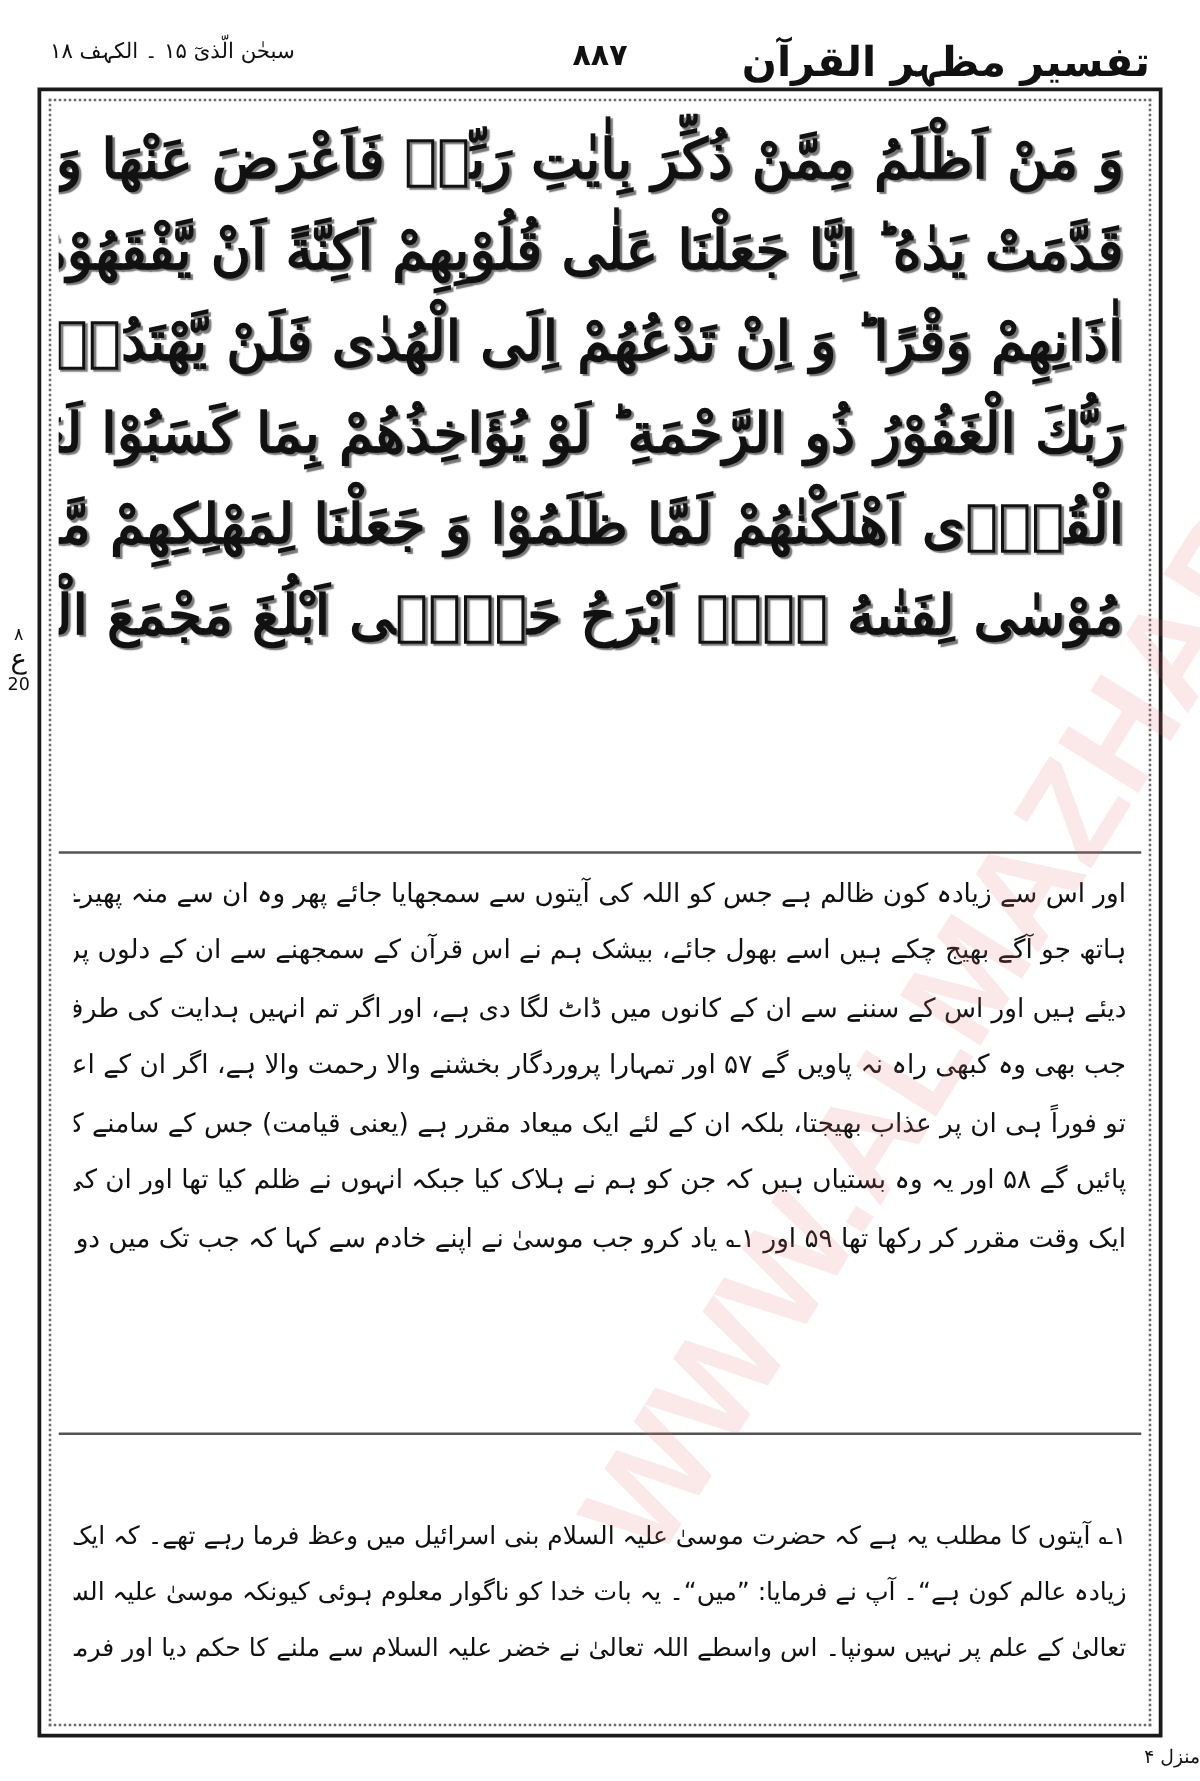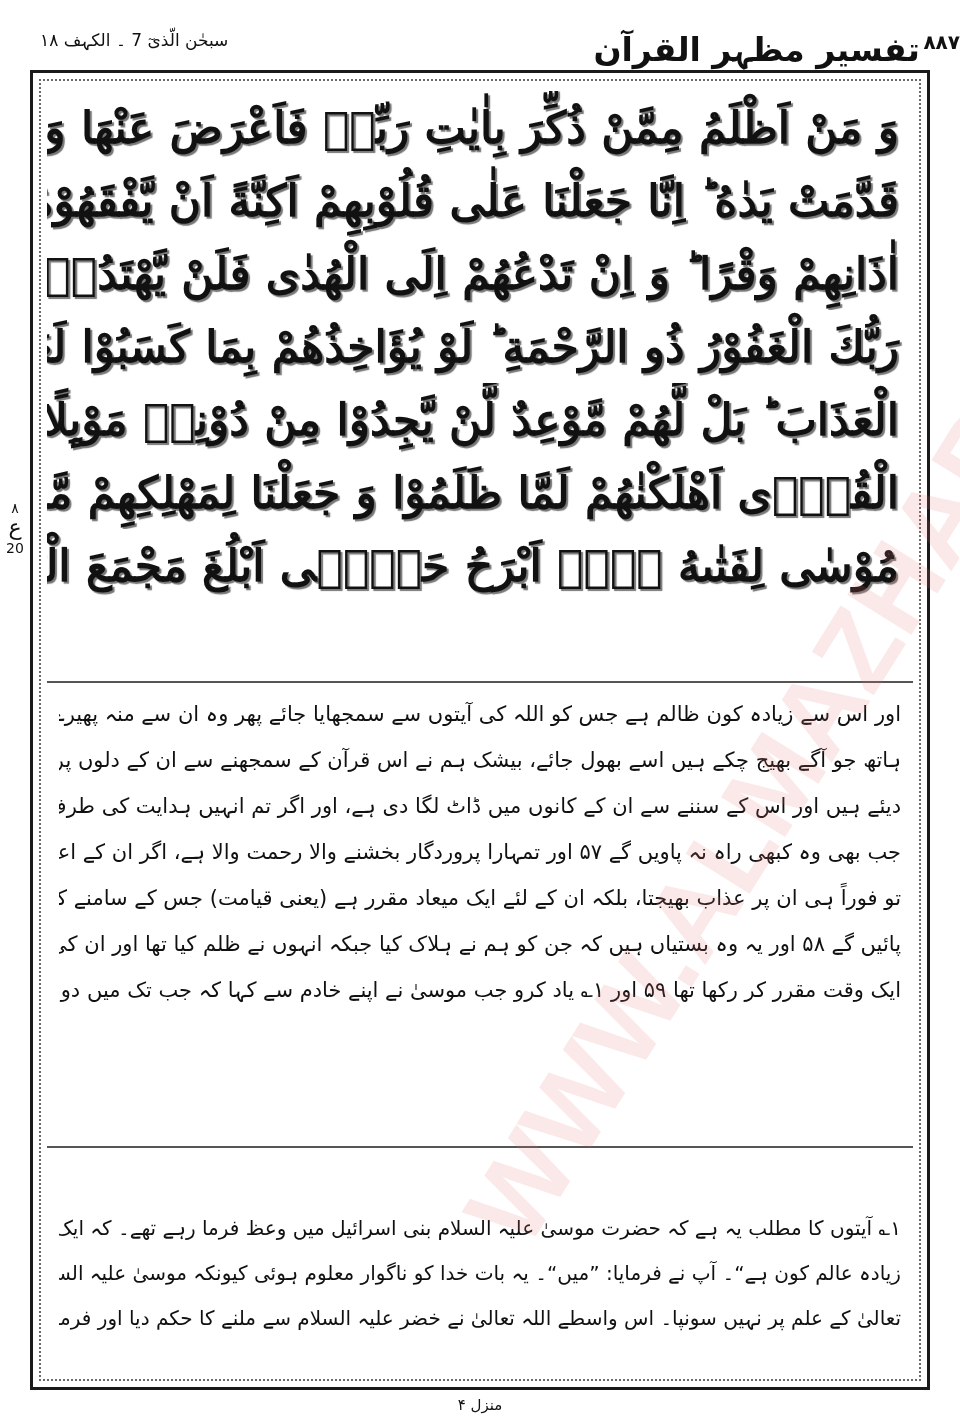--- a/index.html
+++ b/index.html
@@ -1,21 +1,21 @@
 <!DOCTYPE html>
 <html><head>
   <meta charset="utf-8">
   <style>
     html, body { margin:0; padding:0; background:#ffffff; }
     body { width:960px; height:1425px; position:relative; overflow:hidden;
            font-family:"DejaVu Sans", sans-serif; color:#111; }
 
     .hdr { position:absolute; top:30px; height:40px; font-size:22px; direction:rtl; }
     .hdr-right { right:40px; font-weight:bold; font-size:33px; }
-    .hdr-center { left:0; right:0; text-align:right; font-size:20px; font-weight:bold; }
+    .hdr-center { left:0; right:0; text-align:center; font-size:24px; font-weight:bold; }
     .hdr-left { left:40px; font-size:17px; }
 
     .frame-outer { position:absolute; left:30px; top:70px; width:900px; height:1320px;
                    border:3px solid #1a1a1a; box-sizing:border-box; }
     .frame-inner { position:absolute; left:6px; top:6px; right:6px; bottom:6px;
                    border:2px dotted #6a6a6a; box-sizing:border-box; }
 
     .quran { position:absolute; left:6px; right:6px; top:10px; height:590px; direction:rtl; }
     .qline { height:73px; line-height:73px; font-family:"DejaVu Serif", serif; font-weight:bold;
              font-size:44px; text-align:justify; text-align-last:justify; padding:0 14px;
@@ -33,49 +33,48 @@
     .note-title { position:absolute; left:0; right:0; top:1080px; text-align:center;
                   font-size:22px; direction:rtl; font-weight:bold; }
     .notes { position:absolute; left:18px; right:18px; top:1125px; direction:rtl; }
     .nline { height:45px; line-height:45px; font-size:20px; text-align:justify;
              text-align-last:justify; white-space:nowrap; overflow:hidden; }
 
     .ruku { position:absolute; left:2px; top:500px; width:26px; text-align:center;
             font-size:14px; line-height:16px; direction:rtl; }
     .ruku .big { font-size:22px; line-height:24px; display:block; }
 
-    .manzil { position:absolute; left:0; right:0; top:1396px; text-align:center;
+    .manzil { position:absolute; left:0; right:0; top:1396px; 
               font-size:15px; direction:rtl; }
 
     .watermark { position:absolute; left:200px; top:640px; font-size:110px; font-weight:bold;
                  color:rgba(230,120,120,0.16); transform:rotate(-58deg); transform-origin:center;
                  white-space:nowrap; pointer-events:none; font-family:"Liberation Sans", sans-serif; }
   </style>
 </head>
 <body>
 
 <div class="hdr hdr-right">تفسیر مظہر القرآن</div>
 <div class="hdr hdr-center">۸۸۷</div>
-<div class="hdr hdr-left">سبحٰن الّذیٓ 7 ۔ الکہف ۱۸</div>
+<div class="hdr hdr-left">سبحٰن الّذیٓ ۱۵ ۔ الکہف ۱۸</div>
 
 <div class="ruku">
   <span>۸</span>
   <span class="big">ع</span>
   <span>20</span>
 </div>
 
 <div class="frame-outer">
   <div class="frame-inner">
 
     <div class="quran">
       <div class="qline"><span>وَ مَنْ اَظْلَمُ مِمَّنْ ذُكِّرَ بِاٰيٰتِ رَبِّهٖ فَاَعْرَضَ عَنْهَا وَ نَسِیَ مَا</span></div>
       <div class="qline"><span>قَدَّمَتْ يَدٰهُ ؕ اِنَّا جَعَلْنَا عَلٰى قُلُوْبِهِمْ اَكِنَّةً اَنْ يَّفْقَهُوْهُ وَ فِیْۤ</span></div>
       <div class="qline"><span>اٰذَانِهِمْ وَقْرًا ؕ وَ اِنْ تَدْعُهُمْ اِلَى الْهُدٰى فَلَنْ يَّهْتَدُوْۤا اِذًا اَبَدًا</span>  </div>
       <div class="qline"><span>رَبُّكَ الْغَفُوْرُ ذُو الرَّحْمَةِ ؕ لَوْ يُؤَاخِذُهُمْ بِمَا كَسَبُوْا لَعَجَّلَ لَهُمُ</span></div>
-      <div class="qline"><span>الْعَذَابَ ؕ بَلْ لَّهُمْ مَّوْعِدٌ لَّنْ يَّجِدُوْا مِنْ دُوْنِهٖ مَوْىِٕلًا</span>  </div>
       <div class="qline"><span>الْقُرٰۤى اَهْلَكْنٰهُمْ لَمَّا ظَلَمُوْا وَ جَعَلْنَا لِمَهْلِكِهِمْ مَّوْعِدًا</span>  </div>
       <div class="qline"><span>مُوْسٰى لِفَتٰىهُ لَاۤ اَبْرَحُ حَتّٰۤى اَبْلُغَ مَجْمَعَ الْبَحْرَيْنِ اَوْ اَمْضِیَ حُقُبًا</span> </div>
     </div>
 
     <div class="divider1"></div>
 
     <div class="trans">
       <div class="tline">اور اس سے زیادہ کون ظالم ہے جس کو اللہ کی آیتوں سے سمجھایا جائے پھر وہ ان سے منہ پھیرے اور اس کے</div>
       <div class="tline">ہاتھ جو آگے بھیج چکے ہیں اسے بھول جائے، بیشک ہم نے اس قرآن کے سمجھنے سے ان کے دلوں پر پردے ڈال</div>
       <div class="tline">دیئے ہیں اور اس کے سننے سے ان کے کانوں میں ڈاٹ لگا دی ہے، اور اگر تم انہیں ہدایت کی طرف بلاؤ تو</div>

